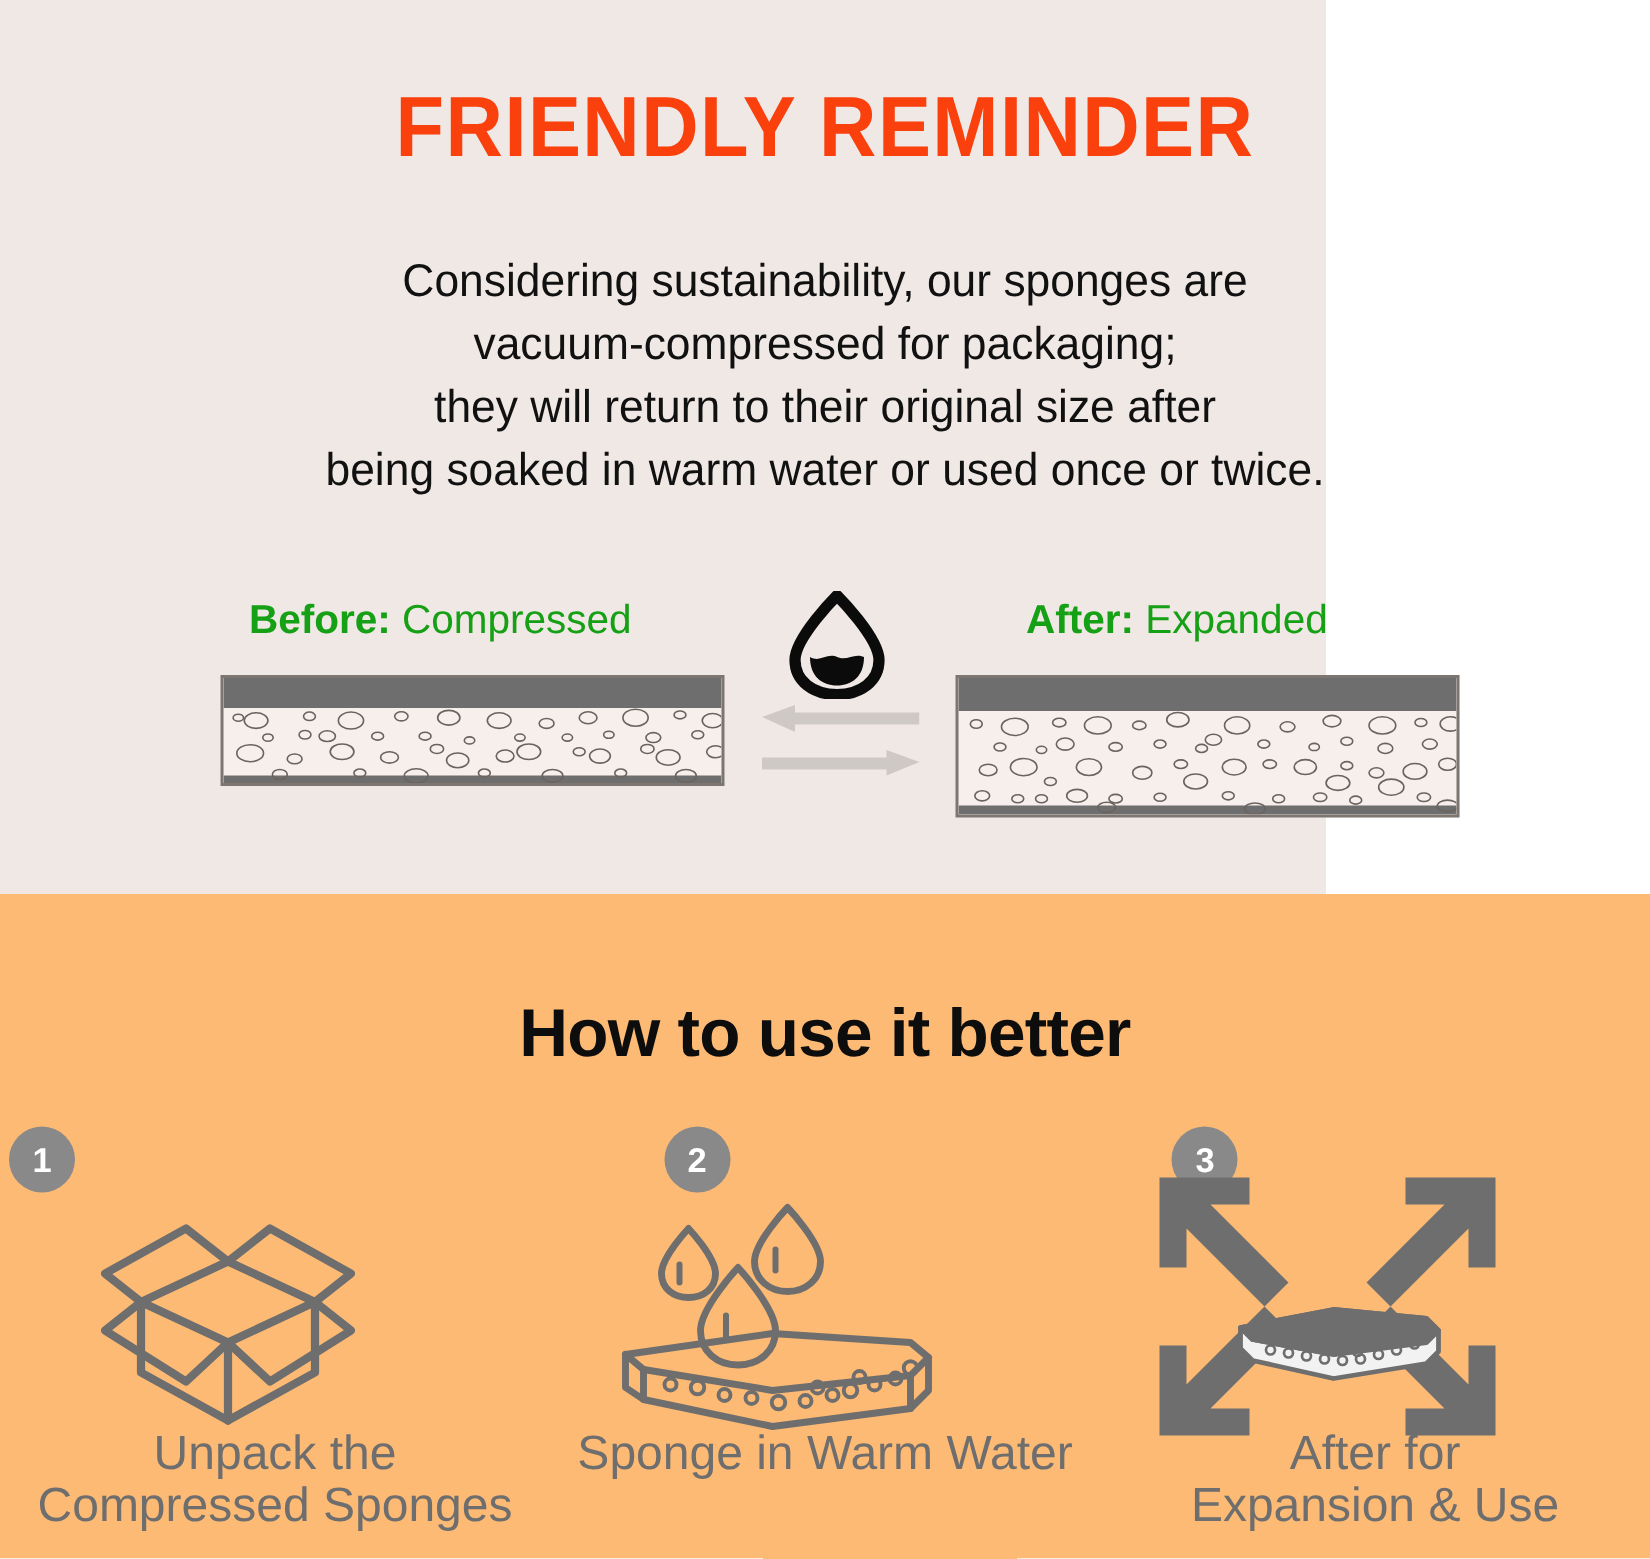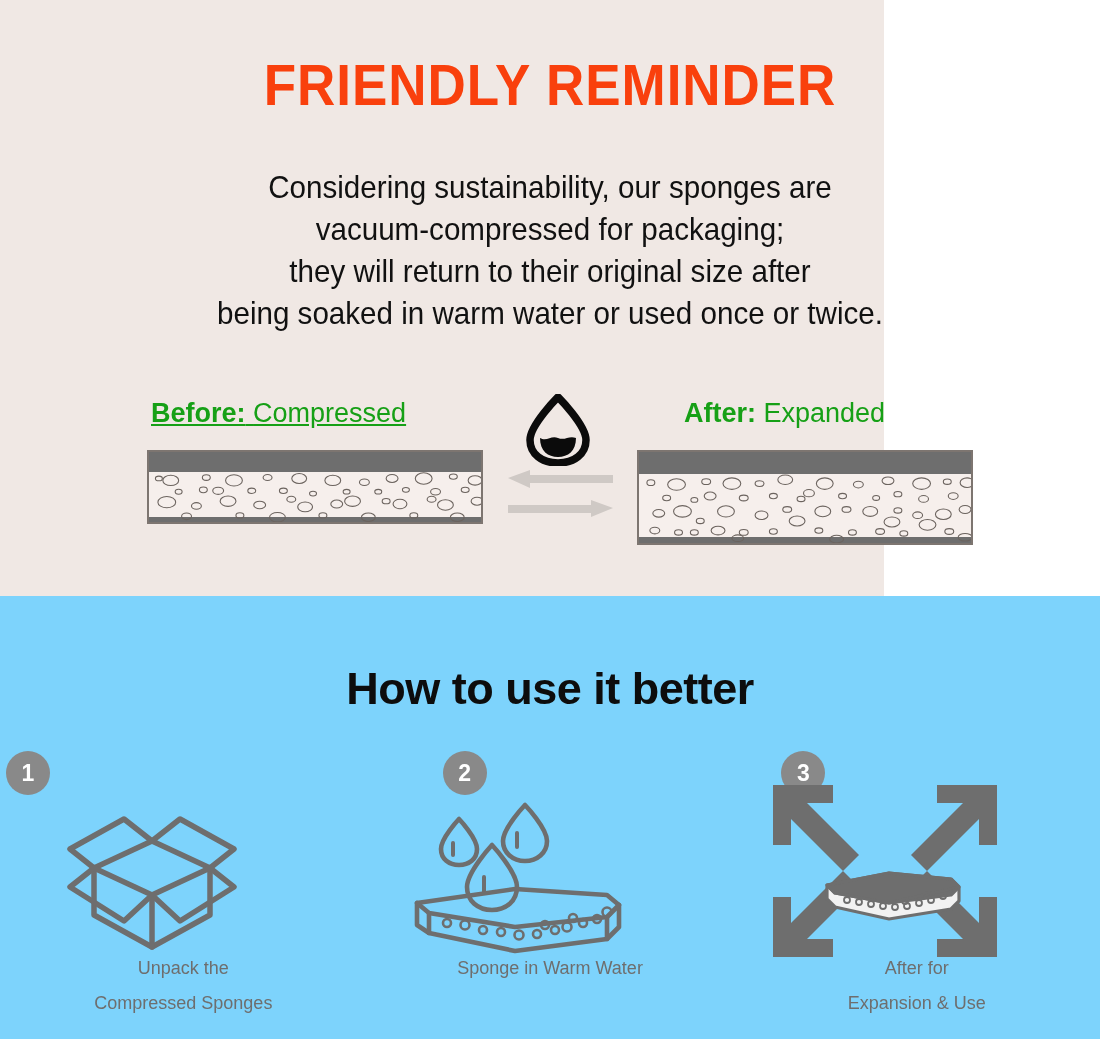--- a/index.html
+++ b/index.html
@@ -39,21 +39,21 @@
   
   .ba-label {
     position:absolute;
     color:#16a016;
     font-size:27px;
     white-space:nowrap;
     line-height:1;
   }
   .ba-label .strong { font-weight:bold; }
   .ba-label .light  { font-weight:normal; }
-  #before-label { left:151px; top:400px;text-decoration:underline; }
+  #before-label { left:166px; top:400px; }
   #after-label  { left:684px; top:400px; }
 
   
   .sponge {
     position:absolute;
     border:2px solid #7d7570;
     background:#f6efec;
     overflow:hidden;
   }
   .sponge .top-band {
@@ -73,21 +73,21 @@
   #sponge-after .top-band { height:22px; }
   #sponge-after .bottom-band { height:6px; }
 
   
   #drop-icon { position:absolute; left:519px; top:394px; width:78px; height:72px; }
   #transfer-arrows { position:absolute; left:508px; top:470px; width:105px; height:48px; }
 
   
   .howto-panel {
     position:absolute; left:0; top:596px; width:1100px; height:443px;
-    background:#7dd3fc;
+    background:#fdba74;
   }
   .howto-title {
     position:absolute; left:0; top:70px; width:1100px;
     text-align:center;
     font-size:45px; font-weight:bold; color:#0d0d0d;
     letter-spacing:-0.5px;
     line-height:1;
   }
   .steps {
     position:absolute; left:0; top:155px; width:1100px; height:290px;
@@ -103,21 +103,21 @@
     position:absolute; top:0;
     width:44px; height:44px; border-radius:50%;
     background:#898989; color:#ffffff;
     font-size:23px; font-weight:bold;
     display:flex; align-items:center; justify-content:center;
     line-height:1;
   }
   .step-icon { position:absolute; }
   .step-caption {
     text-align:center;
-    font-size:18px; color:#6e6e6e;
+    font-size:32px; color:#6e6e6e;
     line-height:35px;
     white-space:nowrap;
   }
   #step-1 .step-badge { left:6px; }
   #step-2 .step-badge { left:76px; }
   #step-3 .step-badge { left:48px; }
   #step-1 .step-icon { left:52px; top:24px; }
   #step-2 .step-icon { left:40px; top:24px; }
   #step-3 .step-icon { left:22px; top:22px; }
 </style>

